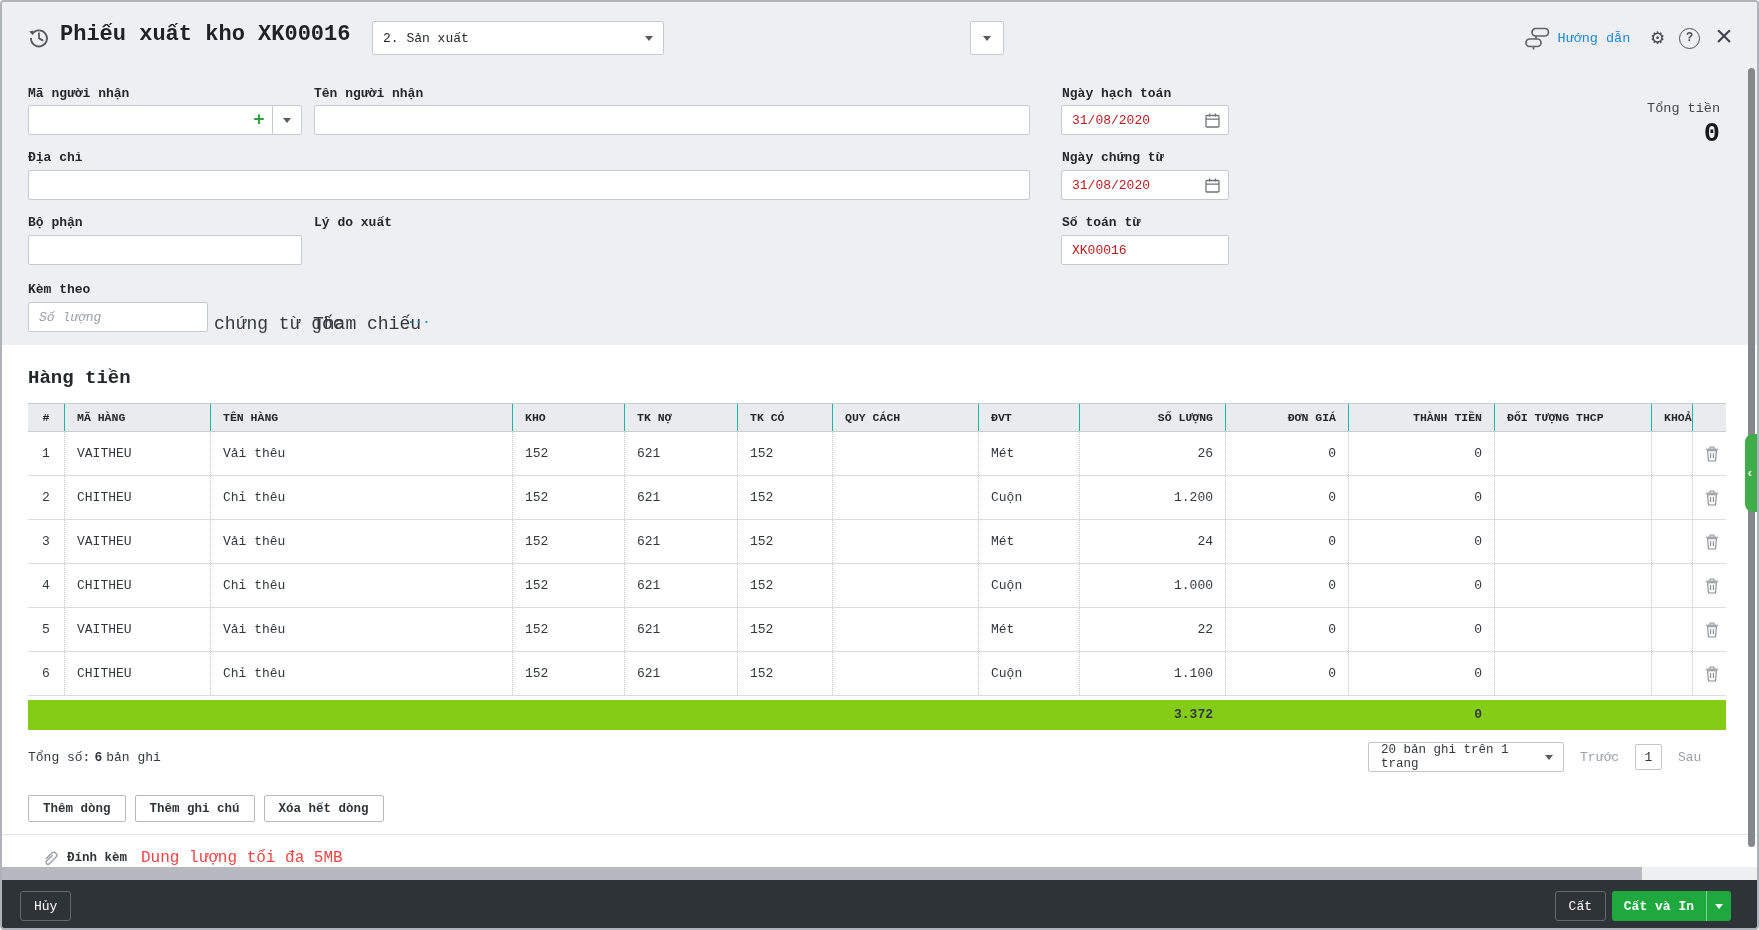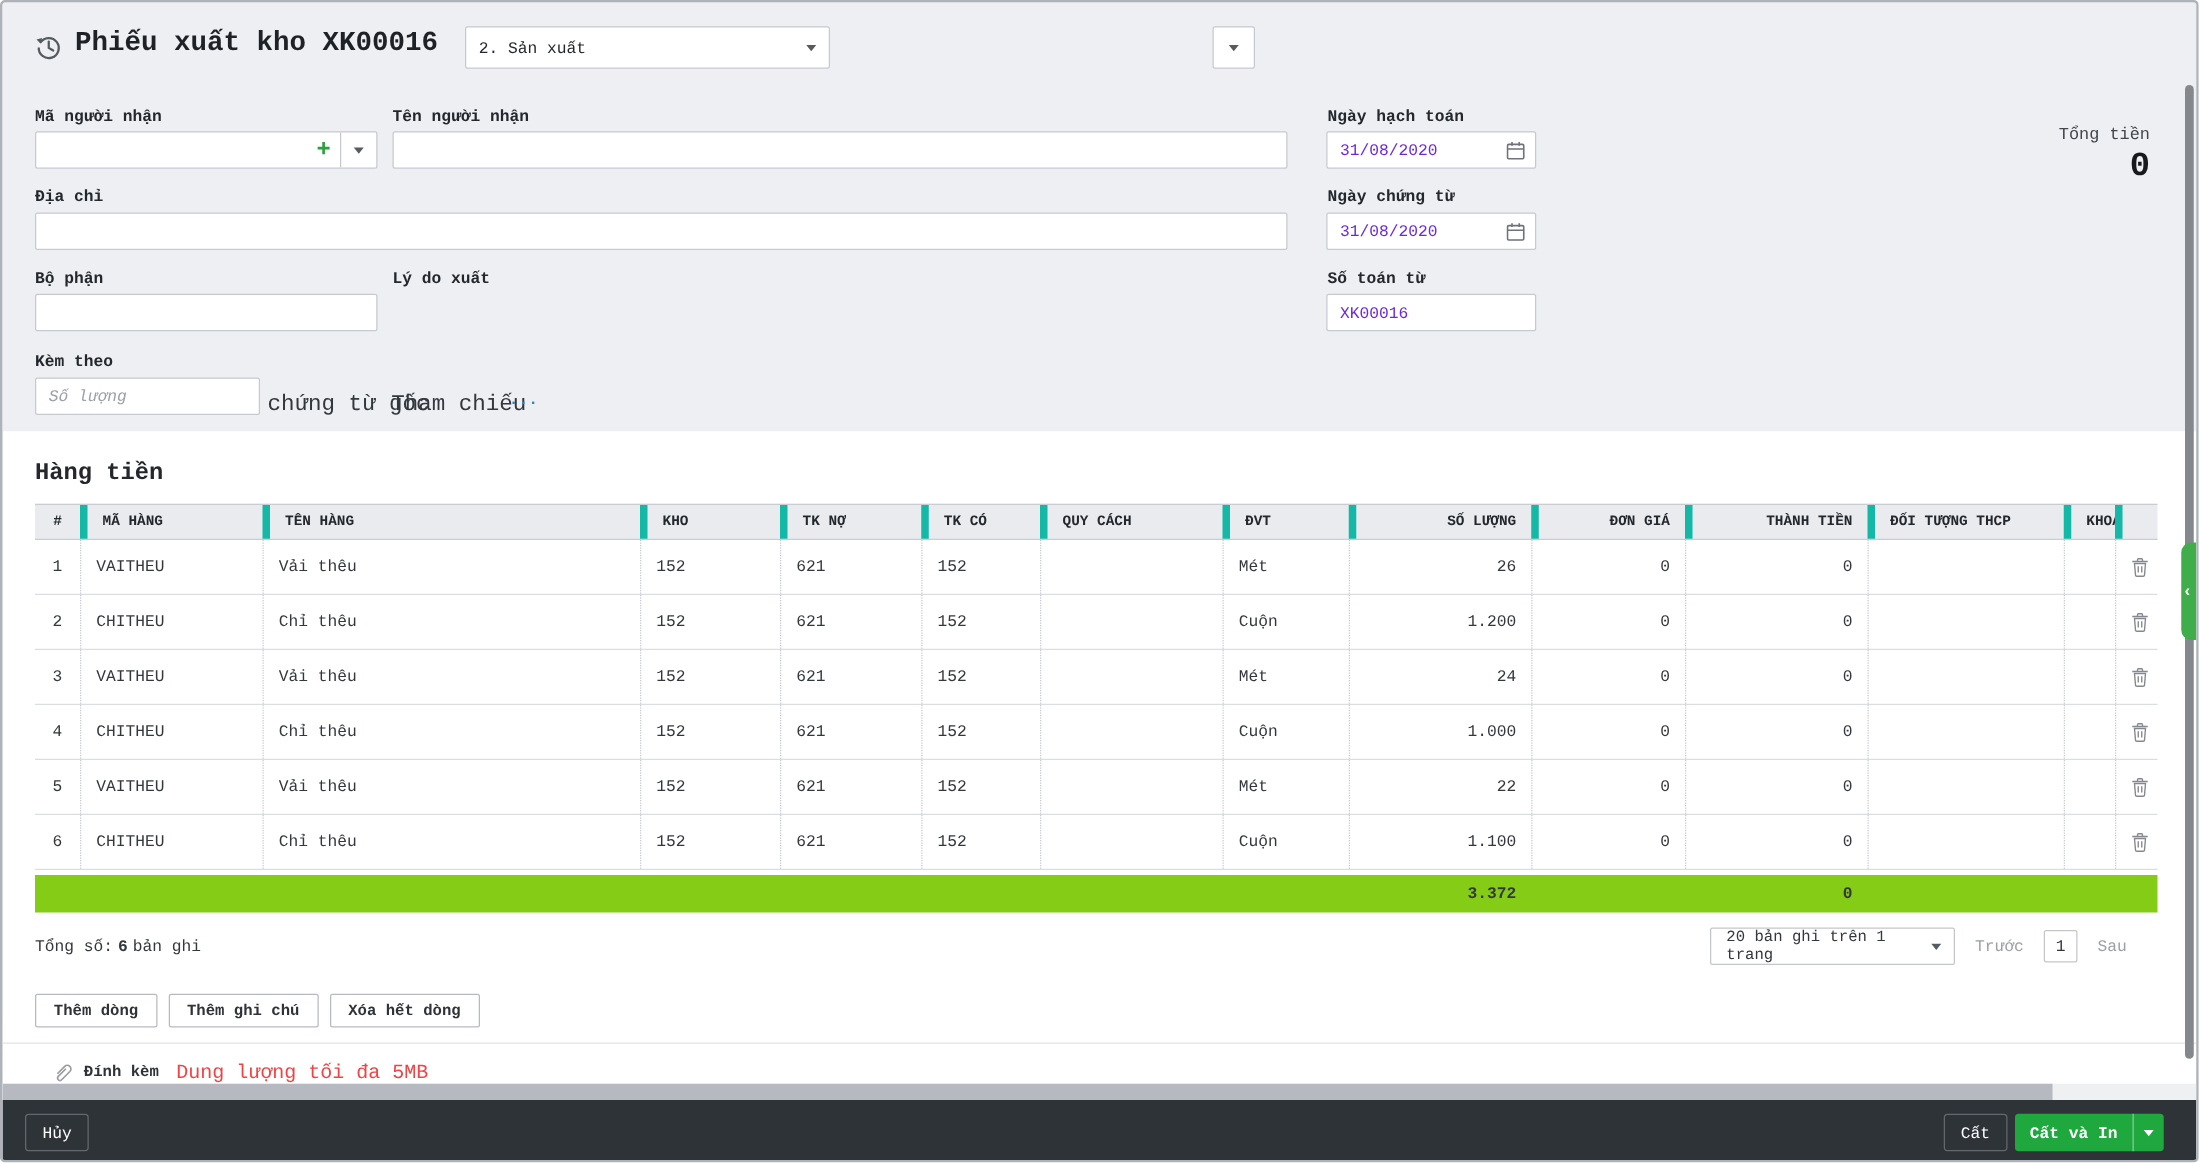--- a/index.html
+++ b/index.html
@@ -36,21 +36,21 @@
   .guide { display:flex; align-items:center; gap:7px; cursor:pointer; margin-right:6px; }
   .guide .gtxt { font-size:13.5px; color:#1e88d2; }
   .round-help { width:21px; height:21px; border:1.6px solid #4b5056; border-radius:50%; display:flex;
                 align-items:center; justify-content:center; font-size:12px; font-weight:bold; color:#4b5056; cursor:pointer; }
   .gear { font-size:21px; color:#4b5056; line-height:1; cursor:pointer; }
   .close-x { font-size:30px; color:#3f444a; line-height:22px; cursor:pointer; }
 
   .flabel { position:absolute; font-size:13px; font-weight:bold; color:#24282d; white-space:nowrap; }
   .fld { position:absolute; }
   .fld input { width:100%; height:30px; border:1px solid #c5cad1; border-radius:2px; padding:0 10px;
-               font-family:inherit; font-size:13px; color:#6d28d9; background:#fff; outline:none; }
+               font-family:inherit; font-size:13px; color:#b91c1c; background:#fff; outline:none; }
   .datefld .cal { position:absolute; right:9px; top:8px; pointer-events:none; }
 
   .combo { position:absolute; background:#fff; border:1px solid #c5cad1; border-radius:2px; height:30px;
            display:flex; align-items:center; }
   .combo input { border:none; outline:none; flex:1; min-width:0; height:100%; padding:0 8px;
                  font-family:inherit; font-size:13px; background:transparent; }
   .plus { width:26px; text-align:center; color:#2aa13c; font-size:19px; font-weight:bold; line-height:1; cursor:pointer; }
   .combo-sep { width:1px; align-self:stretch; background:#c5cad1; }
   .combo-caret { width:28px; display:flex; justify-content:center; cursor:pointer; }
 
@@ -60,21 +60,21 @@
   .tongtien { position:absolute; right:37px; top:99px; text-align:right; }
   .tongtien .tl { font-size:13.5px; color:#41464c; }
   .tongtien .tv { font-size:27px; font-weight:bold; color:#17191c; margin-top:3px; }
 
   
   .sec-title { position:absolute; left:26px; top:365px; font-size:19px; font-weight:bold; color:#24282d; }
   .grid { position:absolute; left:26px; top:401px; width:1698px; }
   .t-row { display:flex; }
   .t-head { height:29px; background:#e9ebef; border-top:1px solid #c9cdd2; border-bottom:1px solid #c9cdd2; }
   .t-head .t-cell { font-size:11.5px; font-weight:bold; line-height:27px; color:#24282d;
-                    border-left:6px solid #14b8a6; }
+                    border-left:1px solid #14b8a6; }
   .t-head .t-cell:first-child { border-left:none; }
   .t-cell { padding:0 12px; white-space:nowrap; overflow:hidden; flex:none; }
   .t-body { height:44px; background:#fff; border-bottom:1px solid #dadde1; }
   .t-body .t-cell { font-size:13px; line-height:43px; border-left:1px dotted #c5c9ce; }
   .t-body .t-cell:first-child { border-left:none; }
   .t-sum { height:30px; background:#84cc16; margin-top:4px; }
   .t-sum .t-cell { font-size:13px; font-weight:bold; line-height:30px; }
   .t-cell.center { text-align:center; } .t-cell.right { text-align:right; }
   .t-cell svg { vertical-align:middle; cursor:pointer; }
 
@@ -138,20 +138,33 @@
 
     <div class="selectbox" style="left:370px; top:19px; width:292px; height:34px;">
       <span class="lbl">2. Sản xuất</span>
       <i class="caret-down"></i>
     </div>
 
     <div class="searchcaret" style="left:968px; top:19px; width:34px; height:34px;">
       <i class="caret-down"></i>
     </div>
 
+    <div class="hdr-right">
+      <span class="guide">
+        <svg class="icn" width="25" height="23" viewBox="0 0 25 23">
+          <rect x="7" y="1.5" width="16.5" height="7.5" rx="3.7" fill="none" stroke="#5f646a" stroke-width="1.7"></rect>
+          <rect x="1" y="12" width="15" height="7.5" rx="3.7" fill="none" stroke="#5f646a" stroke-width="1.7"></rect>
+          <path d="M11 9 v3 M8.5 19.5 v3" stroke="#5f646a" stroke-width="1.7"></path>
+        </svg>
+        <span class="gtxt">Hướng dẫn</span>
+      </span>
+      <span class="gear">⚙</span>
+      <span class="round-help">?</span>
+      <span class="close-x">×</span>
+    </div>
 
     <div class="flabel" style="left:26px; top:84px;">Mã người nhận</div>
     <div class="combo" style="left:26px; top:103px; width:274px;">
       <input style="">
       <span class="plus">+</span>
       <span class="combo-sep"></span>
       <span class="combo-caret">
           <i class="caret-down"></i>
         </span>
     </div>

